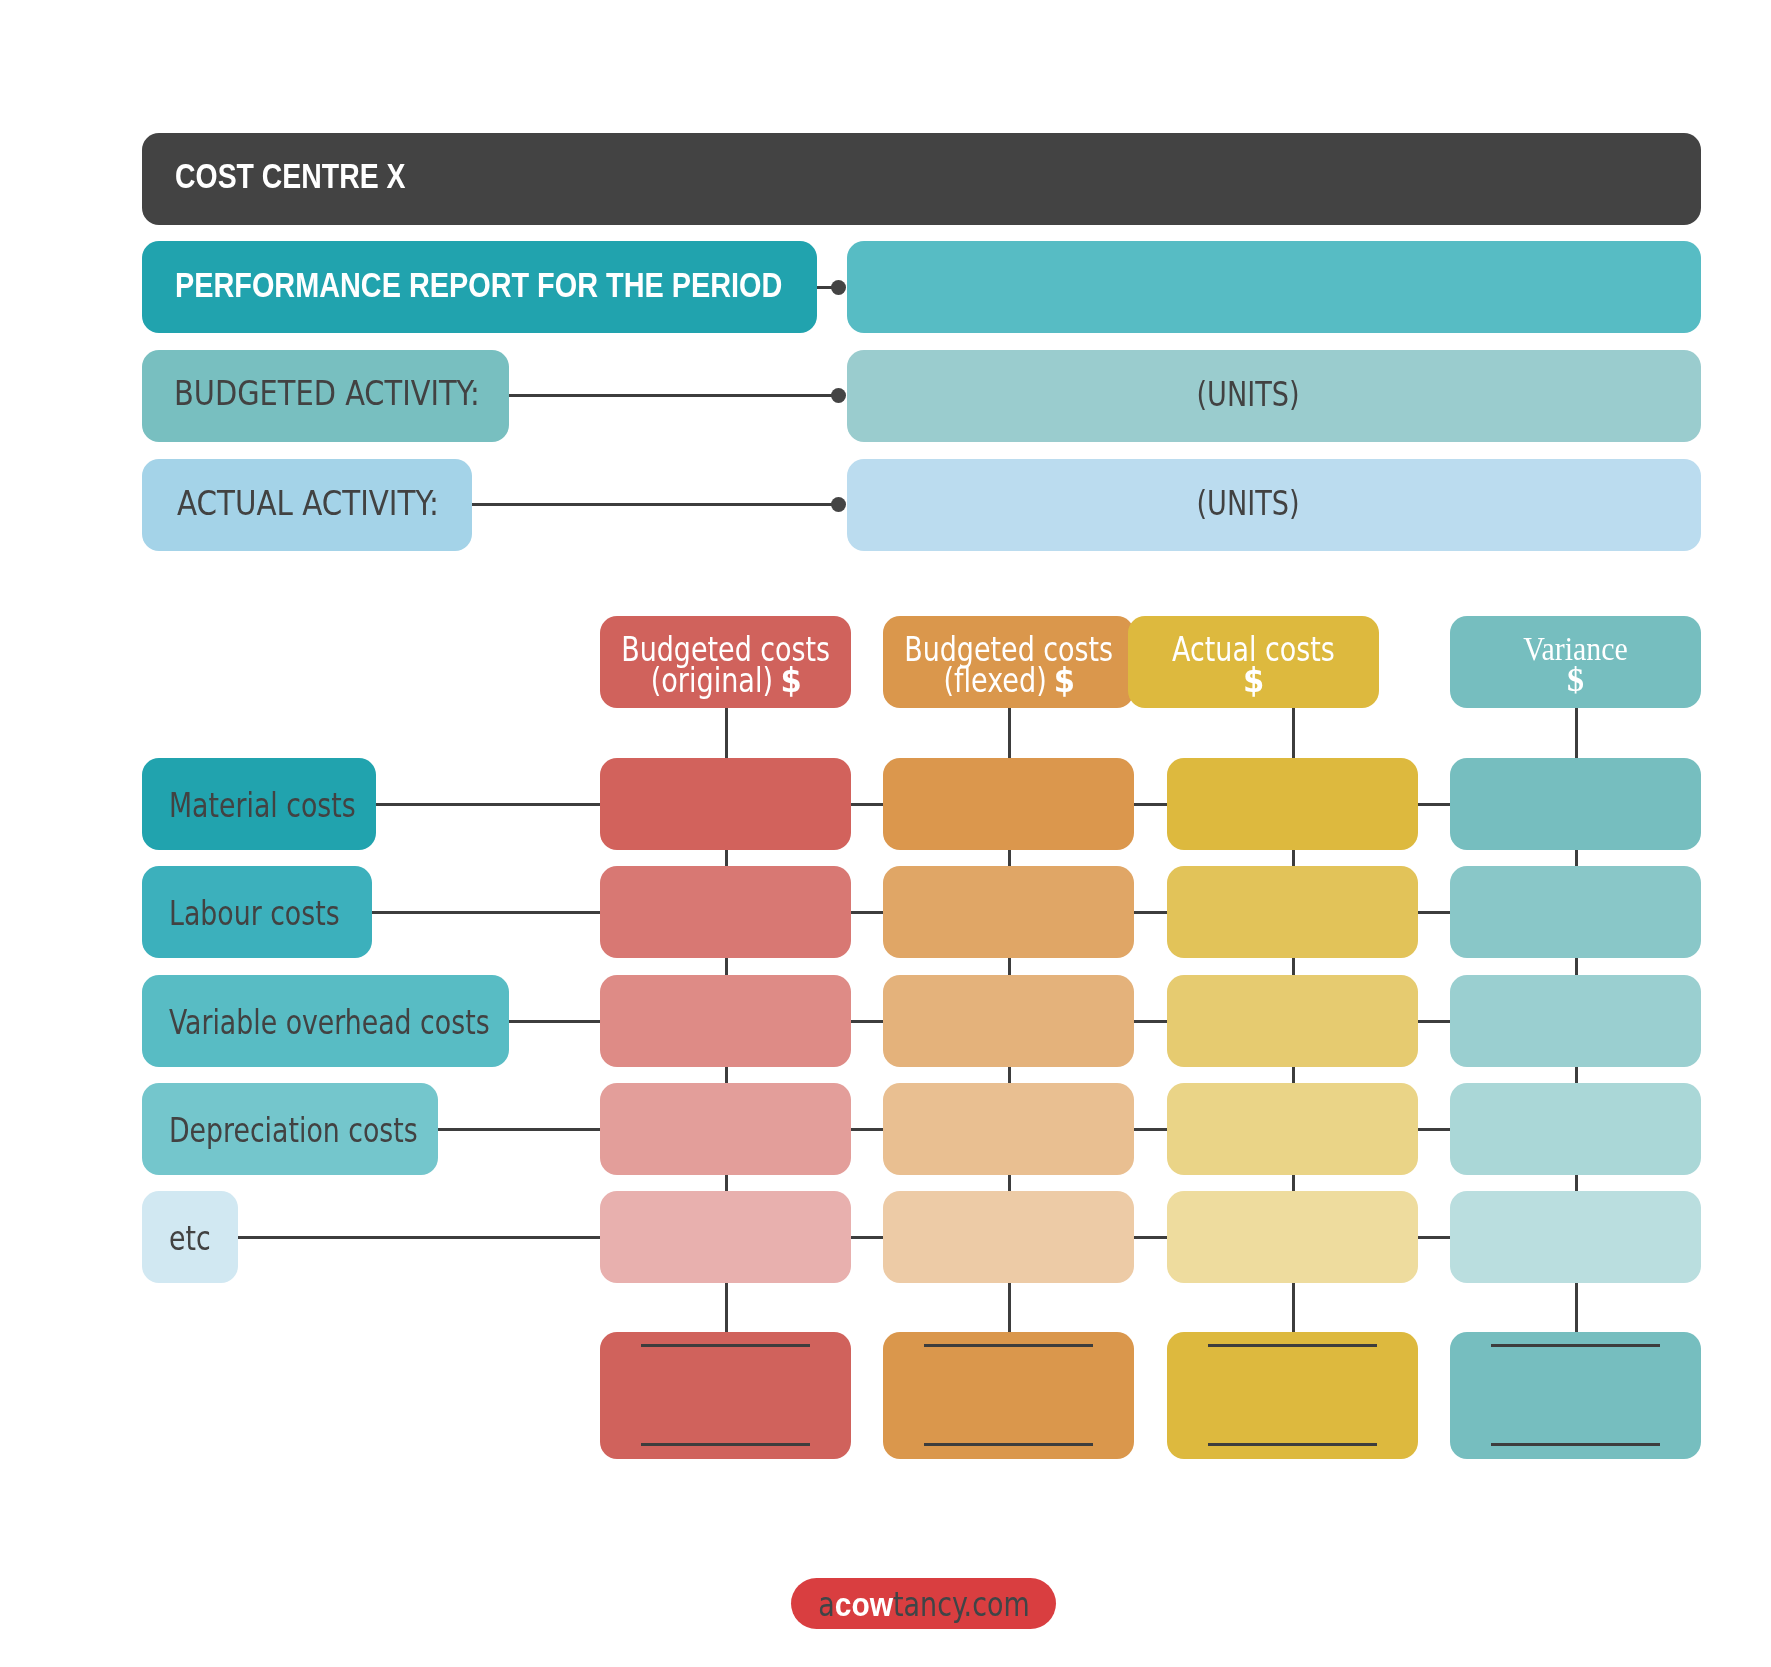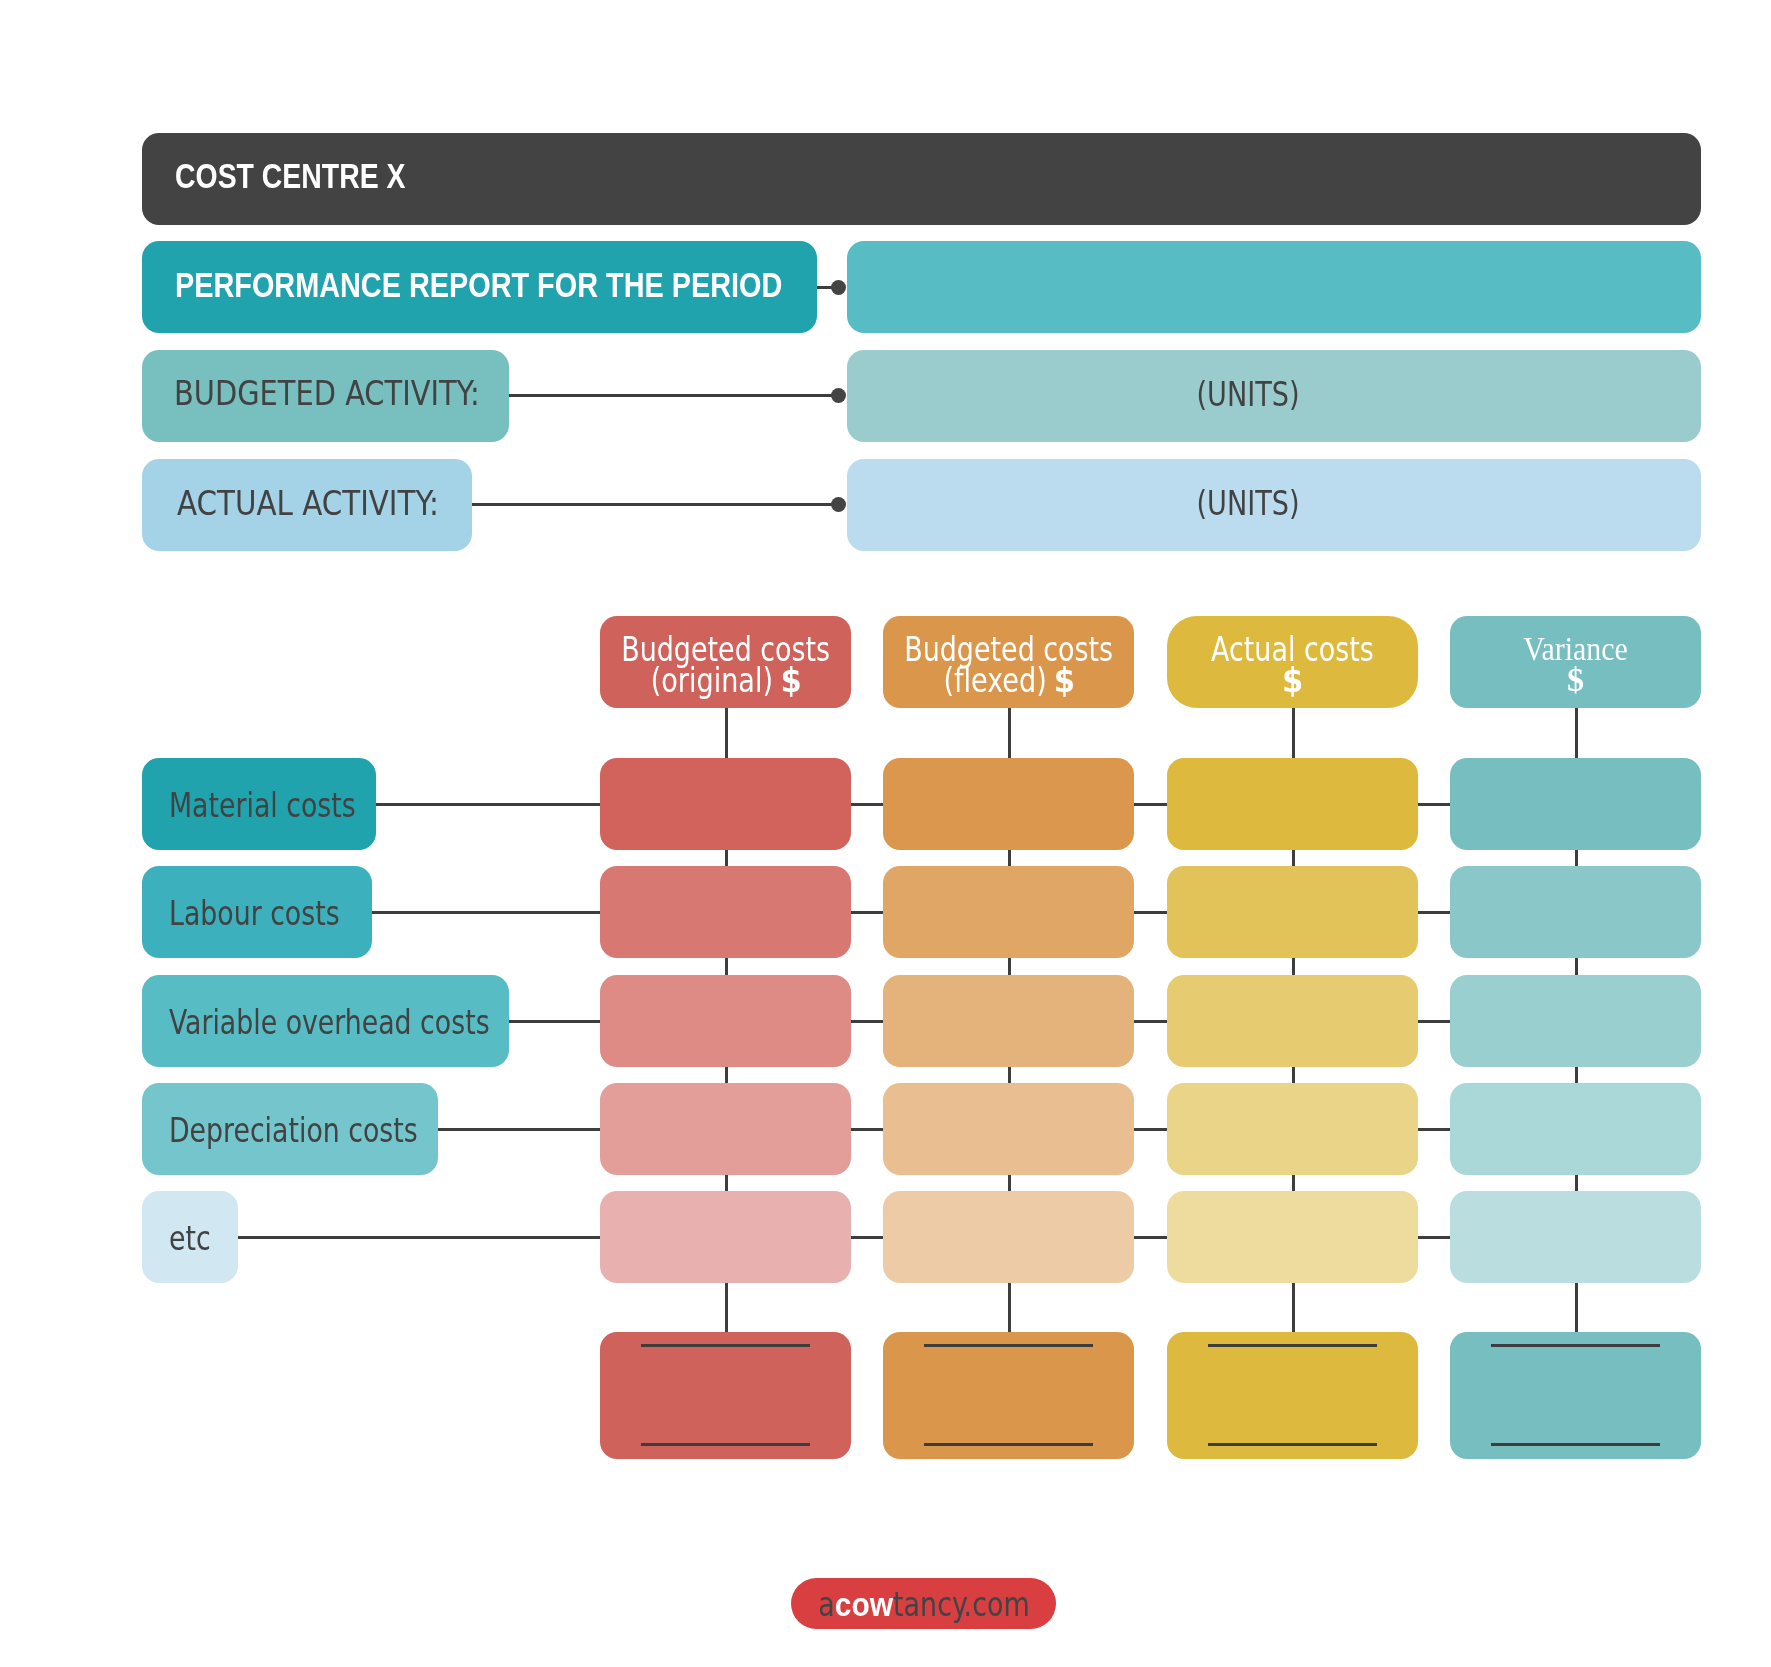--- a/index.html
+++ b/index.html
@@ -123,21 +123,21 @@
     </div>
 
   <div class="colhead" style="left:562px;background:#d0625c;">
     <div class="l1"><span class="sx">Budgeted costs</span></div>
     <div class="l2"><span class="sy"><span>(original) </span><b>$</b></span></div>
   </div>
   <div class="colhead" style="left:845px;background:#da974c;">
     <div class="l1"><span class="sx">Budgeted costs</span></div>
     <div class="l2"><span class="sy"><span>(flexed) </span><b>$</b></span></div>
   </div>
-  <div class="colhead" style="left:1129px;background:#ddb93e;border-radius:30px;">
+  <div class="colhead" style="left:1090px;background:#ddb93e;">
     <div class="l1"><span class="sx">Actual costs</span></div>
     <div class="l2"><span class="sy"><span></span><b>$</b></span></div>
   </div>
   <div class="colhead" style="left:1412px;background:#76bebf;font-family:Liberation Serif, serif;">
     <div class="l1"><span class="sx">Variance</span></div>
     <div class="l2"><span class="sy"><span></span><b>$</b></span></div>
   </div>
 
   <div class="rowlbl" style="top:758px;width:234px;background:#21a3ae;"></div>
   <div class="rowtxt" style="top:788px;">Material costs</div>

